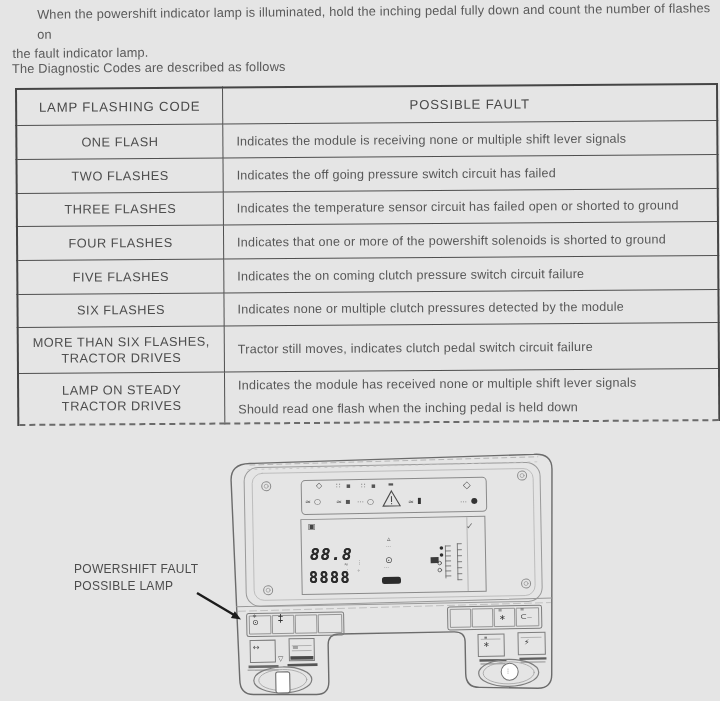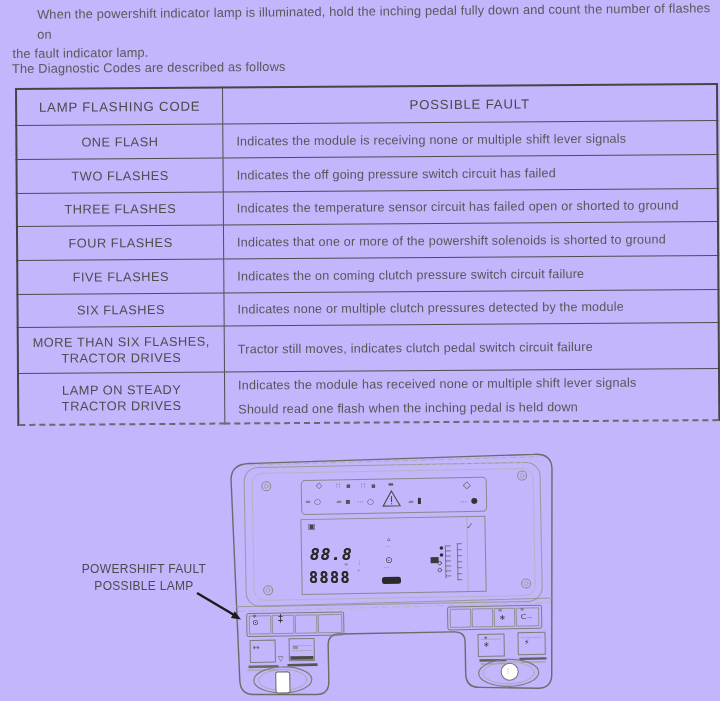--- a/index.html
+++ b/index.html
@@ -1,16 +1,16 @@
 <!DOCTYPE html>
 <html><head>
 <meta charset="utf-8">
 <style>
   html,body{margin:0;padding:0;background:#fff;}
-  .page{position:relative;width:720px;height:701px;background:#c4b5fd;overflow:hidden;
+  .page{position:relative;width:720px;height:701px;background:#e5e5e5;overflow:hidden;
         font-family:"Liberation Sans",sans-serif;color:#565656;}
   
   .intro{position:absolute;left:12px;top:5px;width:700px;font-size:12.8px;line-height:19.5px;
          letter-spacing:.15px;color:#5a5a5a;transform:rotate(-.55deg);transform-origin:0 0;}
   .intro .ind{padding-left:25px;}
   .subtitle{position:absolute;left:12px;top:61px;font-size:12.8px;color:#5a5a5a;
             letter-spacing:.15px;transform:rotate(-.45deg);transform-origin:0 0;}
   
   table.diag{position:absolute;left:15px;top:88px;width:703px;border-collapse:collapse;
              transform:rotate(-.4deg);transform-origin:0 0;
@@ -21,21 +21,21 @@
   td.code{text-align:center;font-size:12.8px;letter-spacing:.5px;color:#4e4e4e;line-height:16px;}
   td.fault{padding-left:13px;padding-right:4px;font-size:12.6px;letter-spacing:.2px;color:#575757;line-height:16px;}
   td.fault .fl + .fl{margin-top:8px;}
   #rows tr{height:34px;}
   #rows tr:nth-child(3),#rows tr:nth-child(6){height:33px;}
   #rows tr:nth-child(7){height:46px;}
   #rows tr:nth-child(8){height:51px;}
   
   .figure{position:absolute;left:0;top:441px;width:720px;height:260px;}
   .figure svg{position:absolute;left:0;top:0;}
-  .fig-label{position:absolute;left:74px;top:561px;width:140px;text-align:center;
+  .fig-label{position:absolute;left:74px;top:561px;width:140px;text-align:left;
              font-size:12px;line-height:17px;color:#4c4c4c;letter-spacing:.3px;}
   .digits{position:absolute;font-family:"DejaVu Sans Mono",monospace;font-weight:bold;
           color:#2a2a2a;text-shadow:0 0 .4px #444;}
   .digits-top{left:310px;top:545px;font-size:16px;letter-spacing:1px;font-style:italic;}
   .digits-bottom{left:309px;top:569px;font-size:15px;letter-spacing:1.5px;}
   #fig-marks span{position:absolute;font-family:"DejaVu Sans",sans-serif;line-height:1;color:#555;}
 </style>
 </head>
 <body>
 

